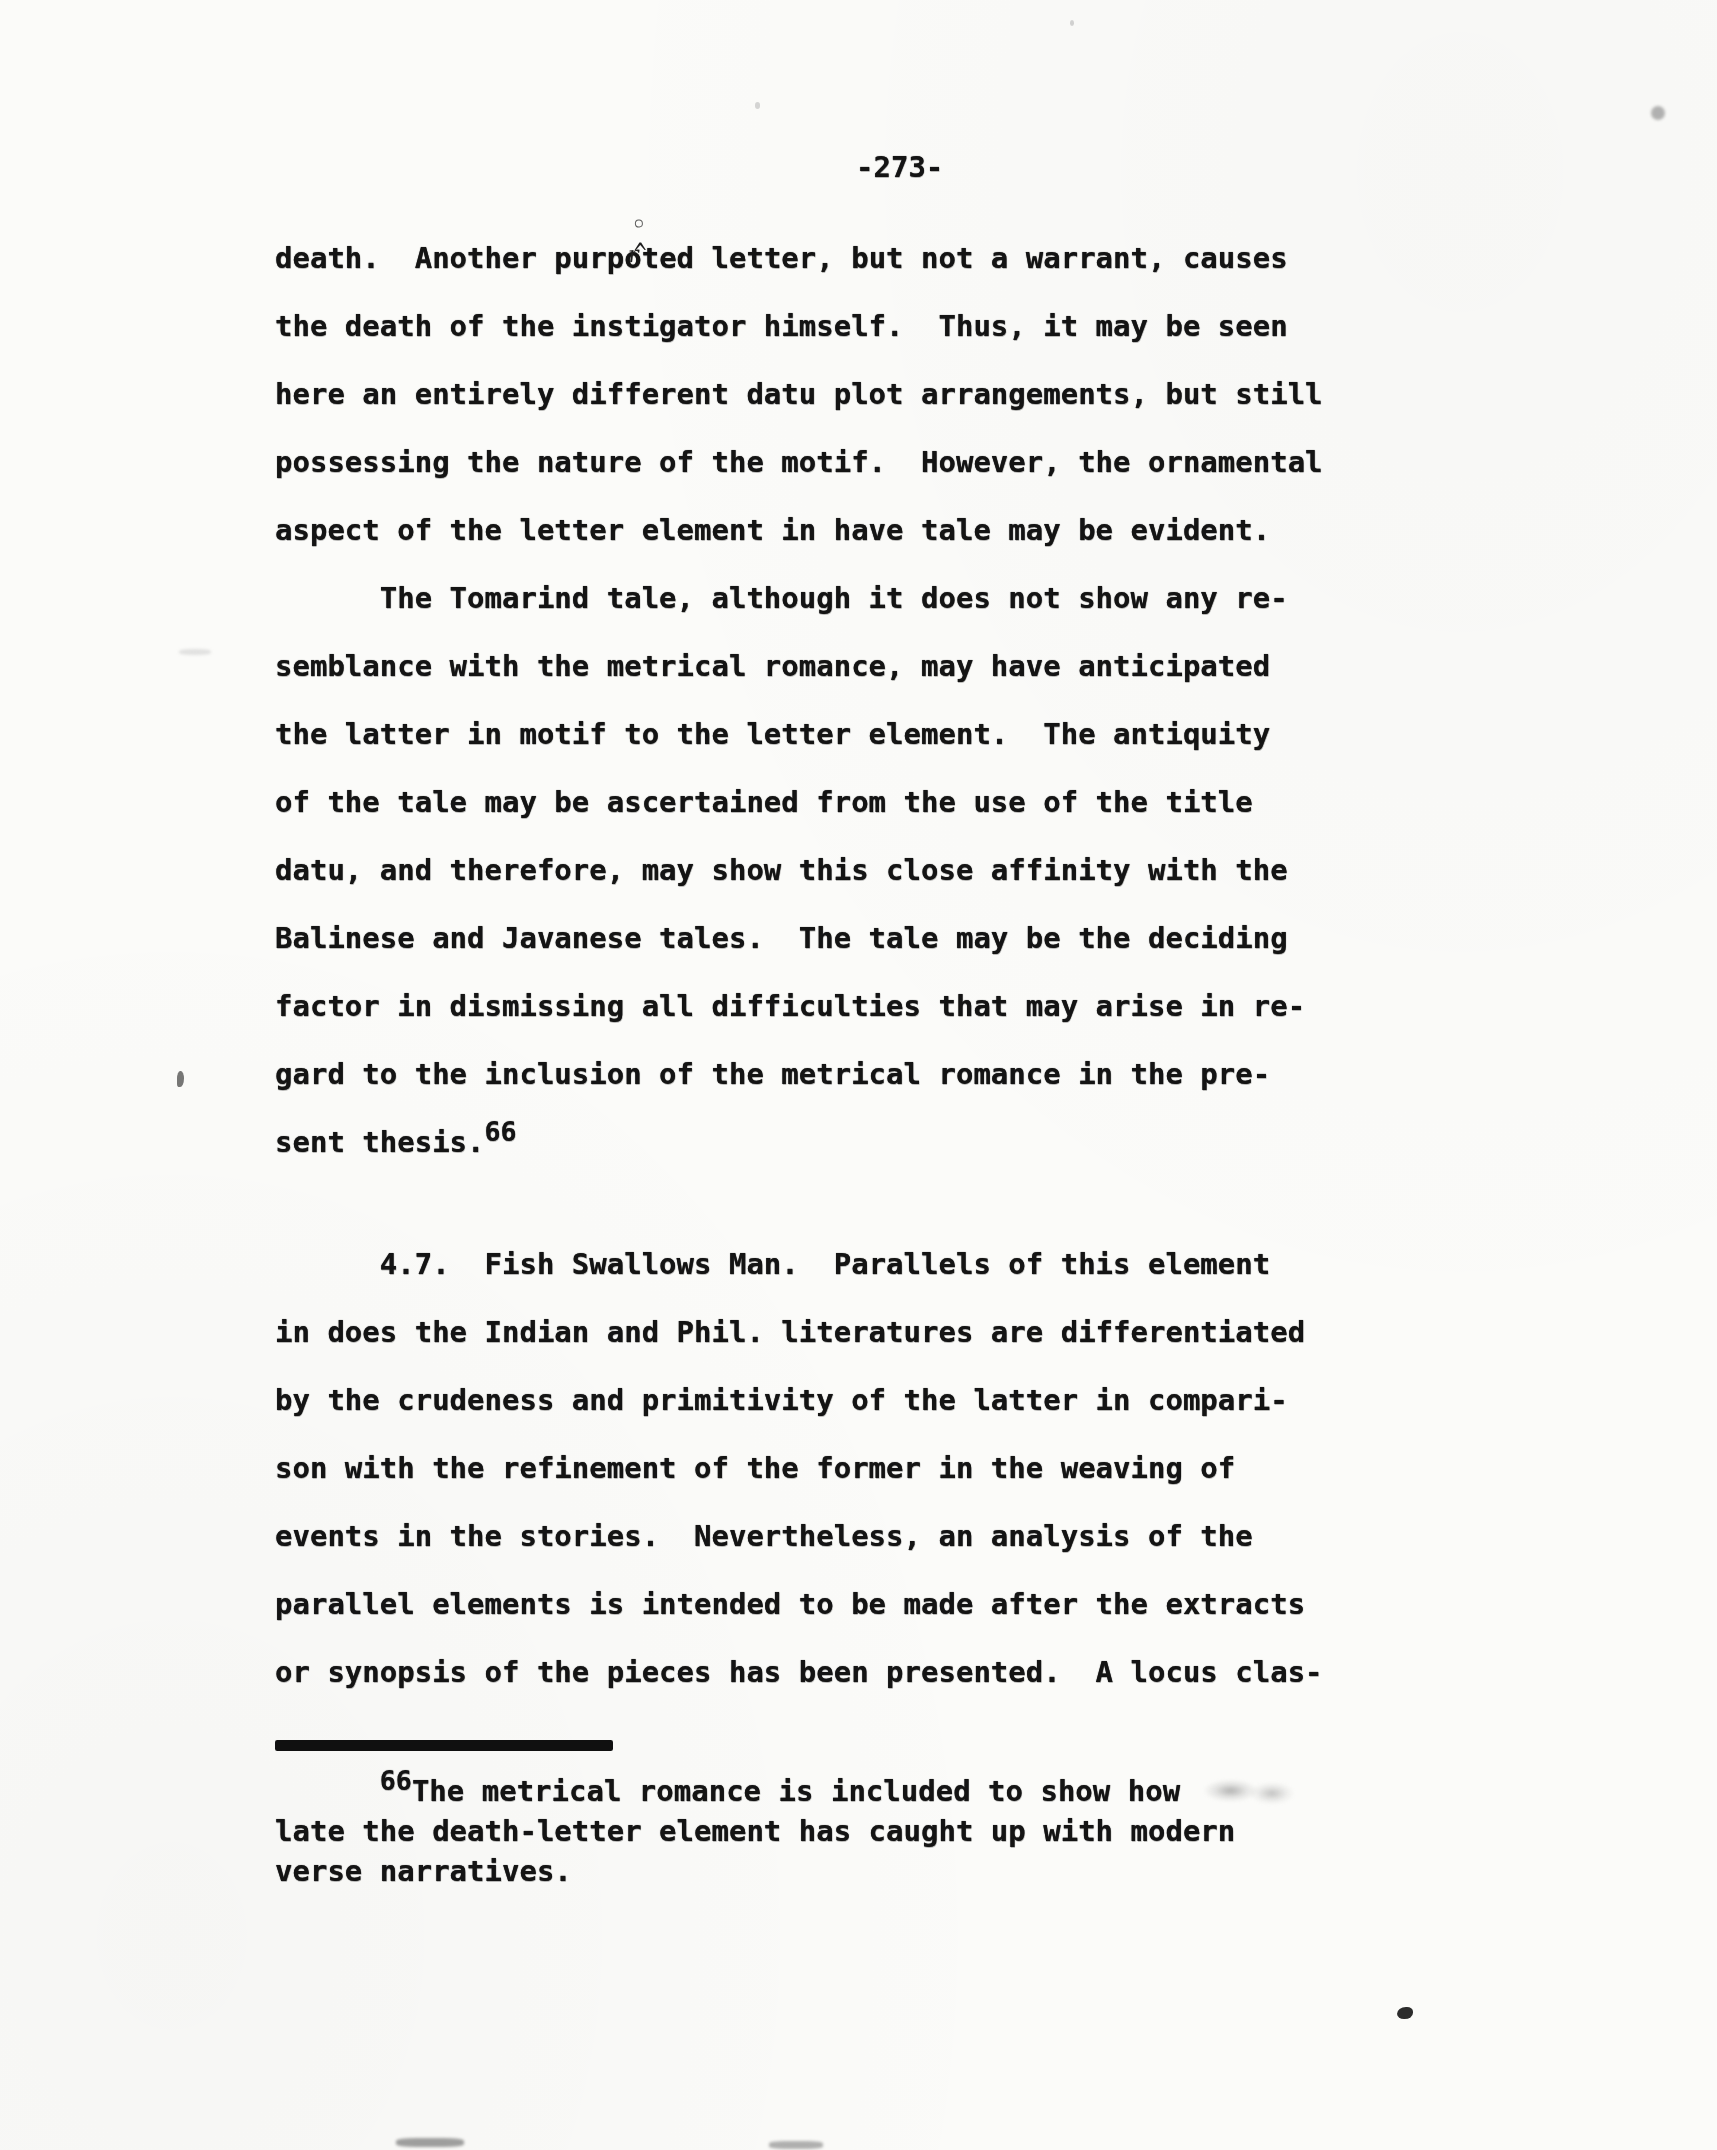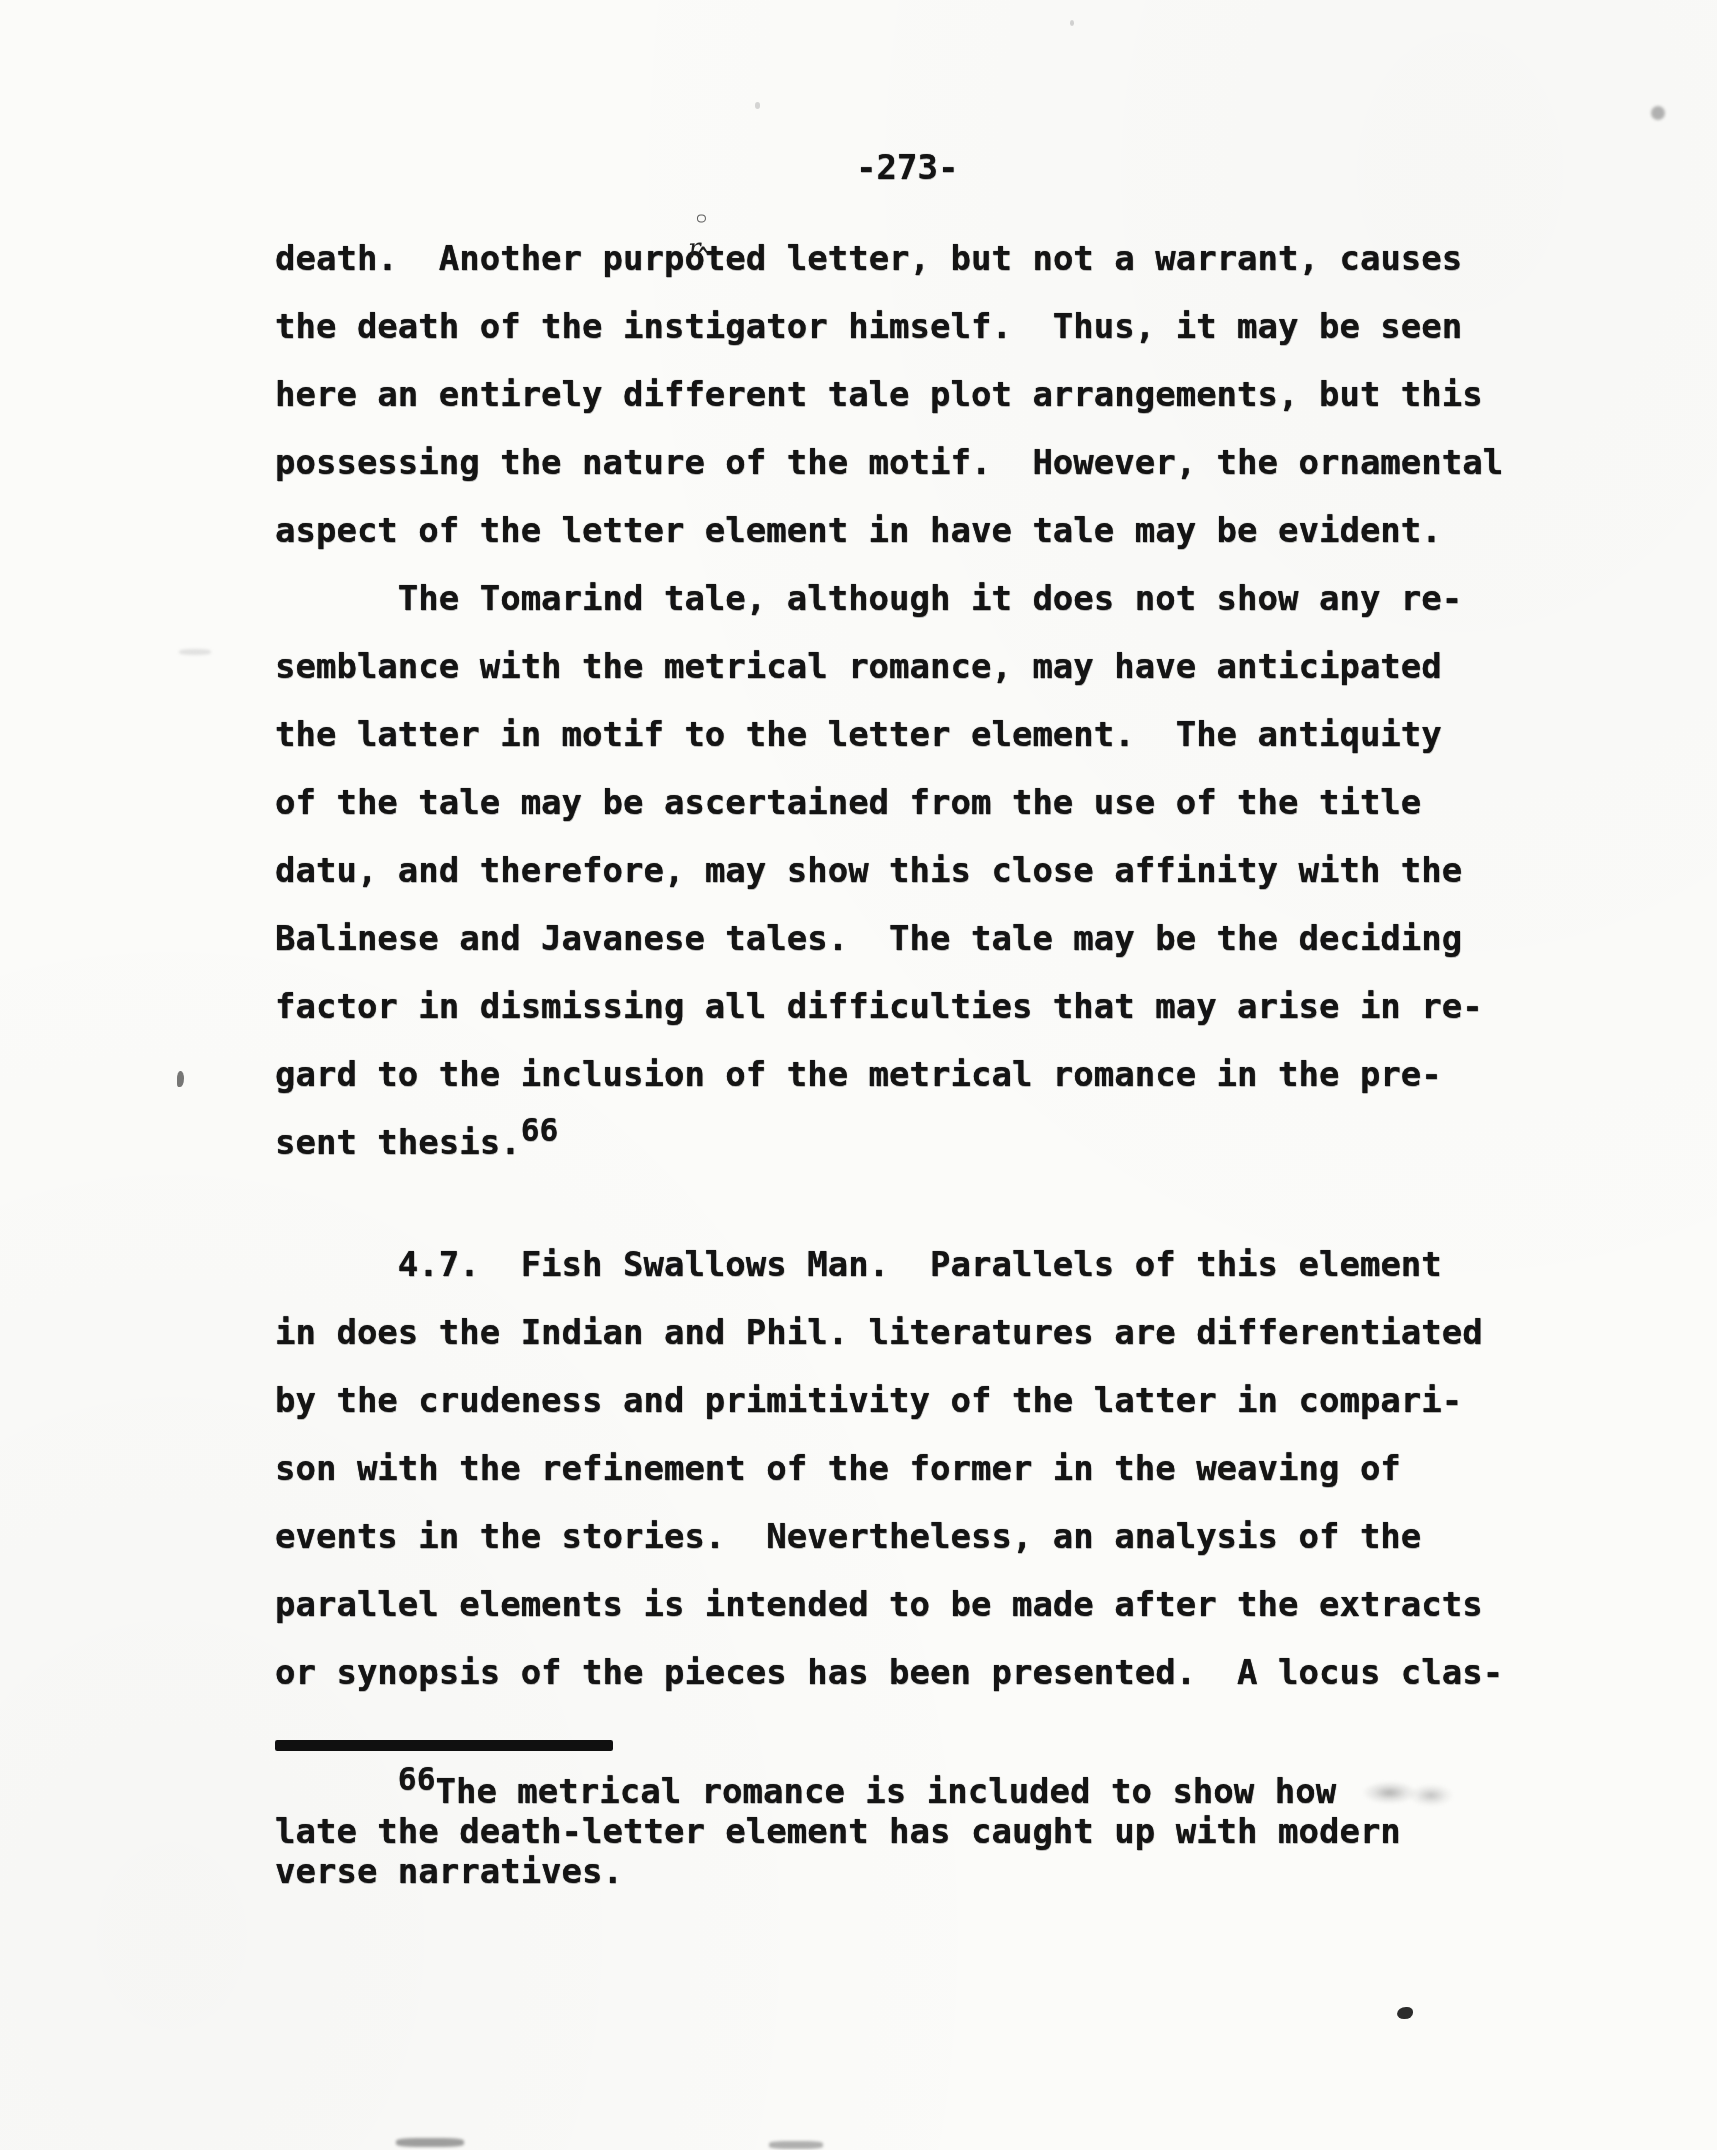--- a/index.html
+++ b/index.html
@@ -17,21 +17,21 @@
     position: absolute; inset: 0;
     background:
       radial-gradient(ellipse at 85% 8%, rgba(0,0,0,0.015), transparent 45%),
       radial-gradient(ellipse at 10% 90%, rgba(0,0,0,0.02), transparent 40%),
       radial-gradient(ellipse at 50% 50%, rgba(255,255,255,0.02), transparent 70%);
     pointer-events: none;
   }
   .ink {
     color: #141414;
     font-weight: 700;
-    font-size: 34px;
+    font-size: 29px;
     text-shadow: 0 0 0.9px rgba(10,10,10,0.8), 0.4px 0.6px 0 rgba(20,20,20,0.22);
   }
   .page-number {
     position: absolute;
     left: 856px;
     top: 149px;
     line-height: 36px;
     white-space: pre;
   }
   .body {
@@ -124,21 +124,21 @@
 </head>
 <body>
 
 <div class="page">
   <div class="page-number ink">-273-</div>
 
   <div class="body ink" id="body">
       <div class="paragraph">
         <div class="line"><span>death.  Another purpo</span><span class="ins">t<span class="ins-above">r</span><span class="ins-below">^</span></span><span>ed letter, but not a warrant, causes</span></div>
         <div class="line"><span>the death of the instigator himself.  Thus, it may be seen</span></div>
-        <div class="line"><span>here an entirely different tale plot arrangements, but this</span></div>
+        <div class="line"><span>here an entirely different datu plot arrangements, but still</span></div>
         <div class="line"><span>possessing the nature of the motif.  However, the ornamental</span></div>
         <div class="line"><span>aspect of the letter element in have tale may be evident.</span></div>
         <div class="line"><span>      The Tomarind tale, although it does not show any re-</span></div>
         <div class="line"><span>semblance with the metrical romance, may have anticipated</span></div>
         <div class="line"><span>the latter in motif to the letter element.  The antiquity</span></div>
         <div class="line"><span>of the tale may be ascertained from the use of the title</span></div>
         <div class="line"><span class="u">datu</span><span>, and therefore, may show this close affinity with the</span></div>
         <div class="line"><span>Balinese and Javanese tales.  The tale may be the deciding</span></div>
         <div class="line"><span>factor in dismissing all difficulties that may arise in re-</span></div>
         <div class="line"><span>gard to the inclusion of the metrical romance in the pre-</span></div>

